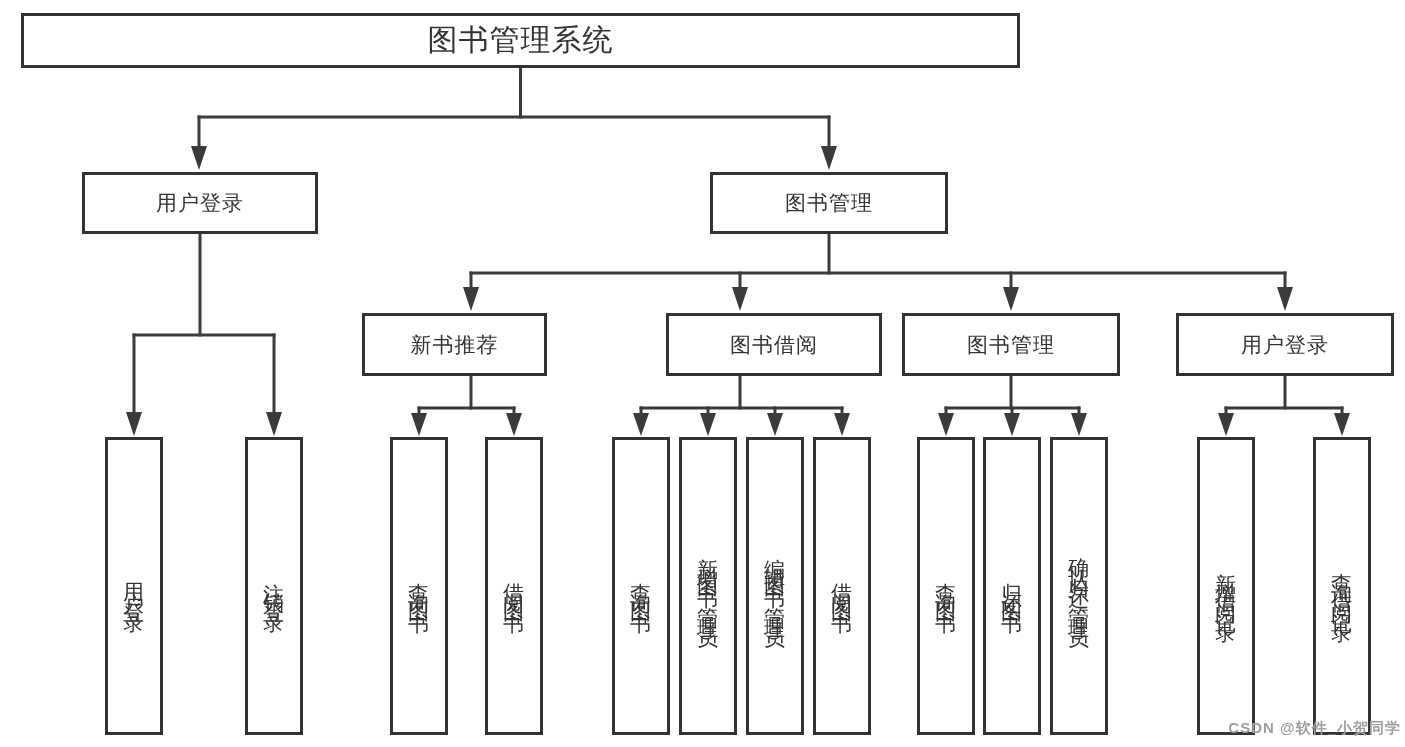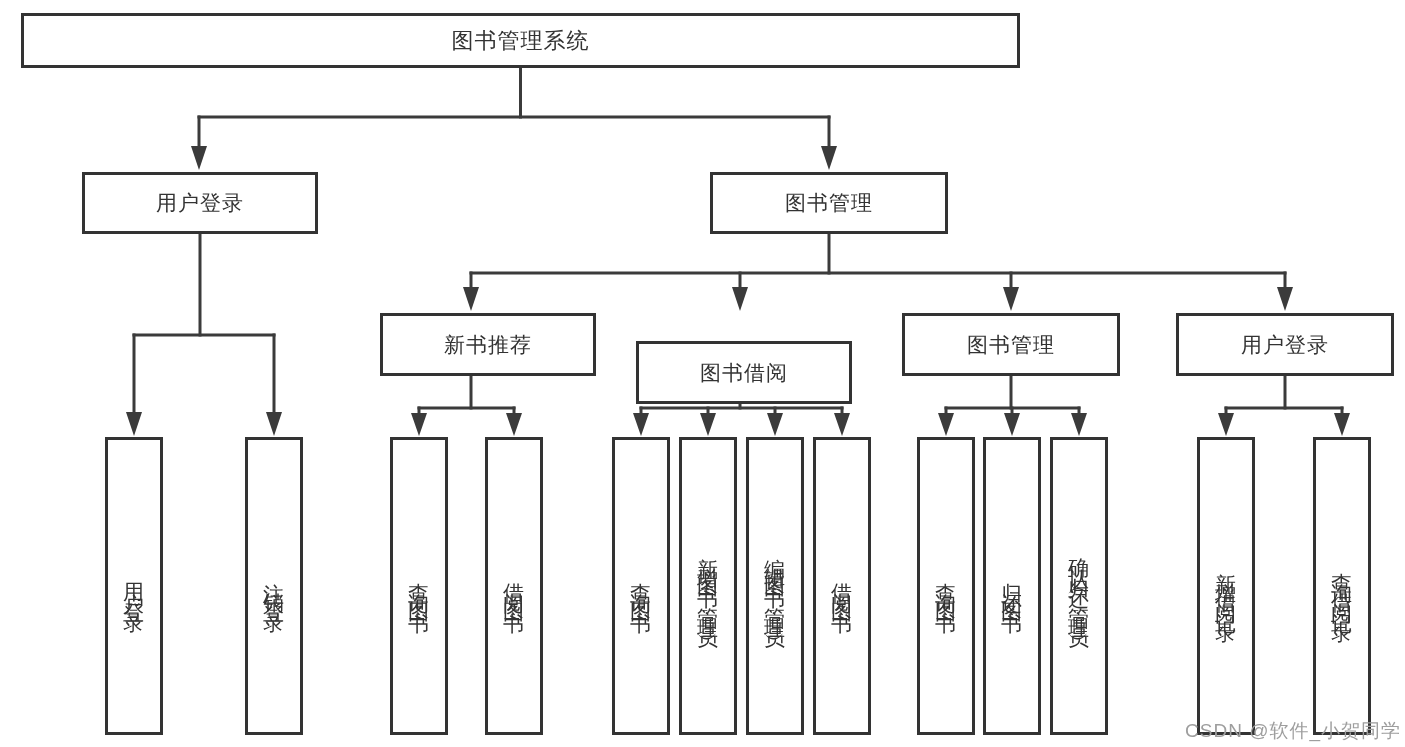--- a/index.html
+++ b/index.html
@@ -15,48 +15,49 @@
     position:absolute;
     border:3px solid #333333;
     background:#ffffff;
     box-sizing:border-box;
     display:flex;align-items:center;justify-content:center;
     color:#333333;
     font-size:21px;
     letter-spacing:1px;
     white-space:nowrap;
   }
-  .box.root{left:21px;top:13px;width:999px;height:55px;font-size:22px;}
+  .box.root{left:21px;top:13px;width:999px;height:55px;font-size:30px;}
   .box.lv2-a{left:82px;top:172px;width:236px;height:62px;}
   .box.lv2-b{left:710px;top:172px;width:238px;height:62px;}
   .box.lv3{top:313px;height:63px;}
-  .box.lv3-a{left:380px;width:216px;}
-  .box.lv3-b{left:636px;width:216px;margin-top:28px;}
+  .box.lv3-a{left:362px;width:185px;}
+  .box.lv3-b{left:666px;width:216px;}
   .box.lv3-c{left:902px;width:218px;}
   .box.lv3-d{left:1176px;width:218px;}
   .box.leaf{top:437px;height:298px;width:58px;}
   .leaf .vtext{
     writing-mode:vertical-rl;
     text-orientation:mixed;
     letter-spacing:10px;
     font-size:21px;
     line-height:1;
   }
   .l1{left:105px;} .l2{left:245px;}
   .l3{left:390px;} .l4{left:485px;}
   .l5{left:612px;} .l6{left:679px;} .l7{left:746px;} .l8{left:813px;}
   .l9{left:917px;} .l10{left:983px;} .l11{left:1050px;}
   .l12{left:1197px;} .l13{left:1313px;}
   .watermark{
     position:absolute;
-    right:4px;bottom:3px;
+    right:4px;bottom:9px;
     color:#9e9e9e;
-    font-size:19px;
+    font-size:15px;
     letter-spacing:1px;
     white-space:nowrap;
+    font-weight:bold;
   }
 </style>
 </head>
 <body>
 
 <div id="stage">
 
   <svg class="connectors" viewBox="0 0 1405 747" xmlns="http://www.w3.org/2000/svg">
     <g stroke="#3b3b3b" stroke-width="3" fill="none">
       <line x1="520.5" y1="68" x2="520.5" y2="118.5"></line>

